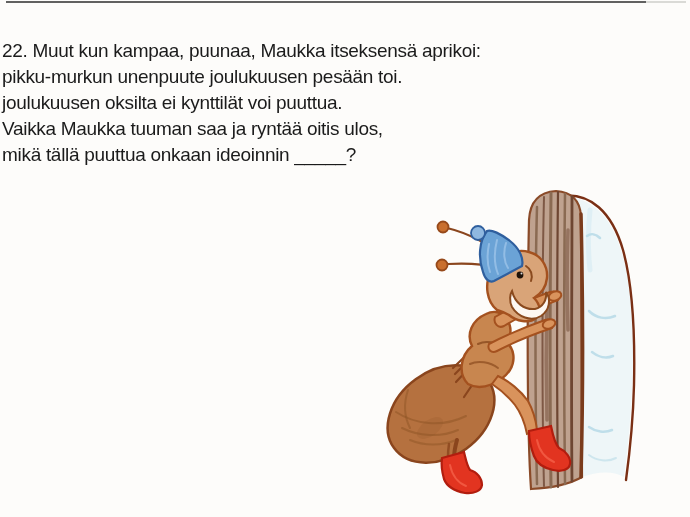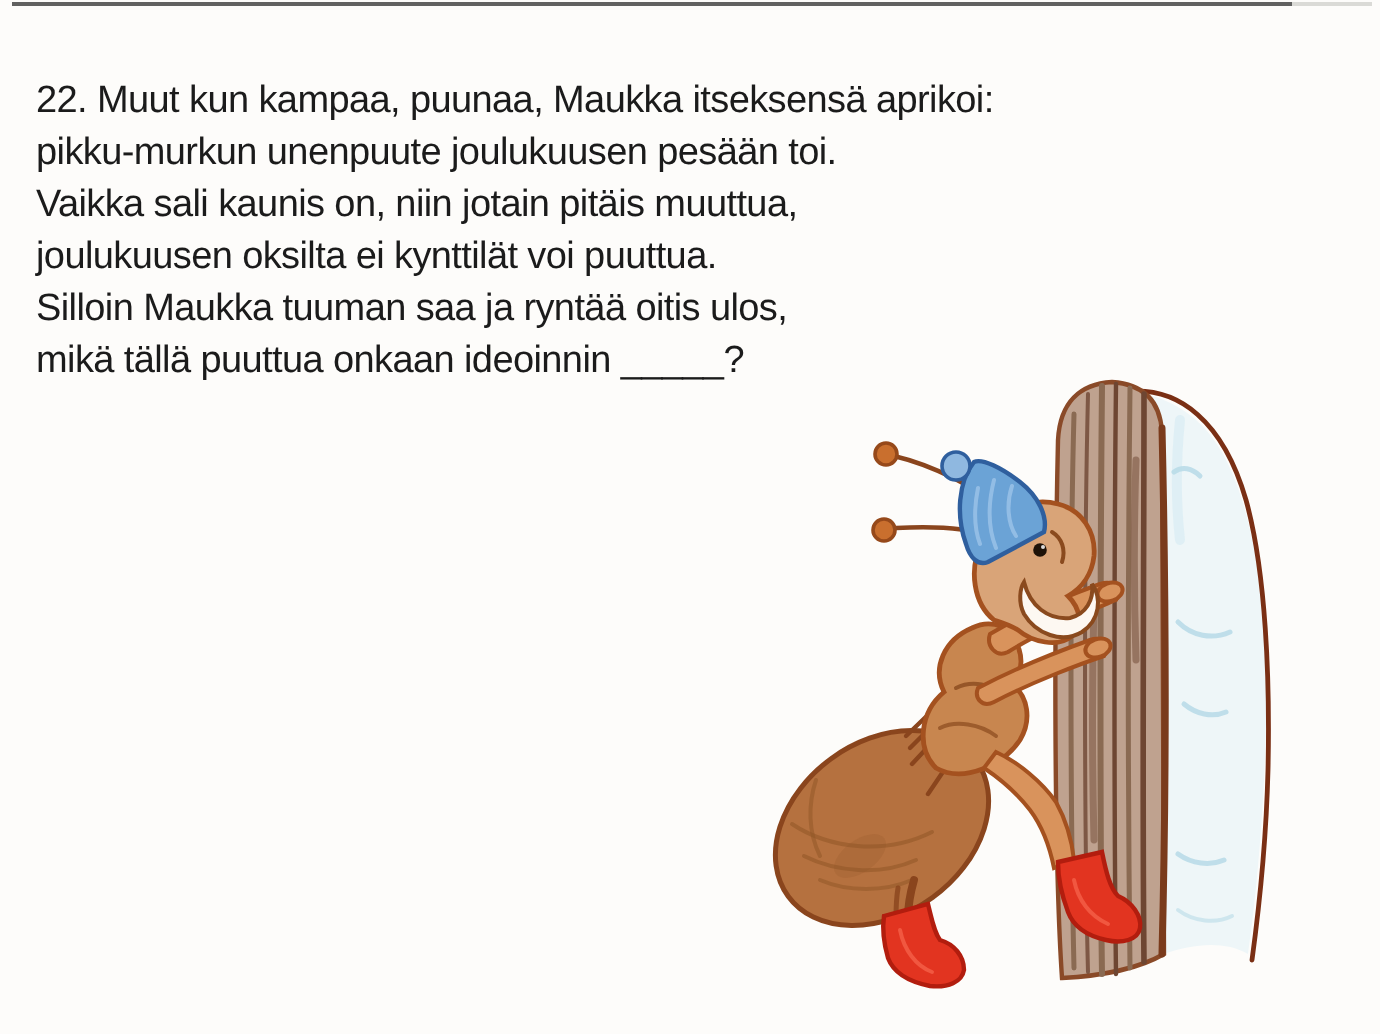--- a/index.html
+++ b/index.html
@@ -4,21 +4,21 @@
 <style>
   html,body{margin:0;padding:0;}
   body{
     width:690px;height:517px;position:relative;overflow:hidden;
     background:var(--paper,#fdfcfa);
     font-family:"Liberation Sans",sans-serif;
   }
   .scan-line{position:absolute;top:1px;left:6px;width:640px;height:2px;background:var(--scan-line,#3a3a3a);opacity:.8;}
   .scan-line-tail{position:absolute;top:1px;left:646px;width:40px;height:2px;background:#bdbdb8;opacity:.55;}
   .riddle{
-    position:absolute;left:18px;top:38px;
+    position:absolute;left:2px;top:38px;
     font-size:19px;line-height:26px;letter-spacing:-0.3px;
     color:var(--text-color,#1b1b1b);
     white-space:nowrap;
   }
   .illustration{position:absolute;left:0;top:0;width:690px;height:517px;}
 
   
   .wood{fill:var(--door-wood,#bfa28f);stroke:var(--door-outline,#8a4a28);stroke-width:2.2;}
   .grain-d{stroke:var(--door-grain,#6e4632);fill:none;stroke-linecap:round;}
   .grain-m{stroke:var(--door-grain-light,#8a6a52);fill:none;stroke-linecap:round;}
@@ -44,23 +44,22 @@
 </style>
 </head>
 <body>
 
 <div class="scan-line"></div>
 <div class="scan-line-tail"></div>
 
 <div class="riddle">
   <div>22. Muut kun kampaa, puunaa, Maukka itseksensä aprikoi:</div>
   <div>pikku-murkun unenpuute joulukuusen pesään toi.</div>
-  <div>Vaikka sali kaunis on, niin jotain pitäis muuttua,</div>
   <div>joulukuusen oksilta ei kynttilät voi puuttua.</div>
-  <div>Silloin Maukka tuuman saa ja ryntää oitis ulos,</div>
+  <div>Vaikka Maukka tuuman saa ja ryntää oitis ulos,</div>
   <div>mikä tällä puuttua onkaan ideoinnin _____?</div>
 </div>
 
 <svg class="illustration" viewBox="0 0 690 517" width="690" height="517" aria-hidden="true">
 
   <g>
     <path class="arch-fill" d="M582,214 L582,477 C596,472 612,470 624,477 C628,450 634,390 633,335 C632,292 625,252 612,228 C602,209 585,198 566,196 C575,201 581,206 582,214 Z"></path>
     <path class="arch-soft" stroke-width="5" opacity="0.7" d="M590,210 C588,230 588,252 590,270"></path>
     <path class="arch-mark" stroke-width="2.5" opacity="0.9" d="M587,236 C591,233 596,234 600,238"></path>
     <path class="arch-mark" stroke-width="2.5" opacity="0.9" d="M589,311 C596,318 606,320 615,316"></path>

